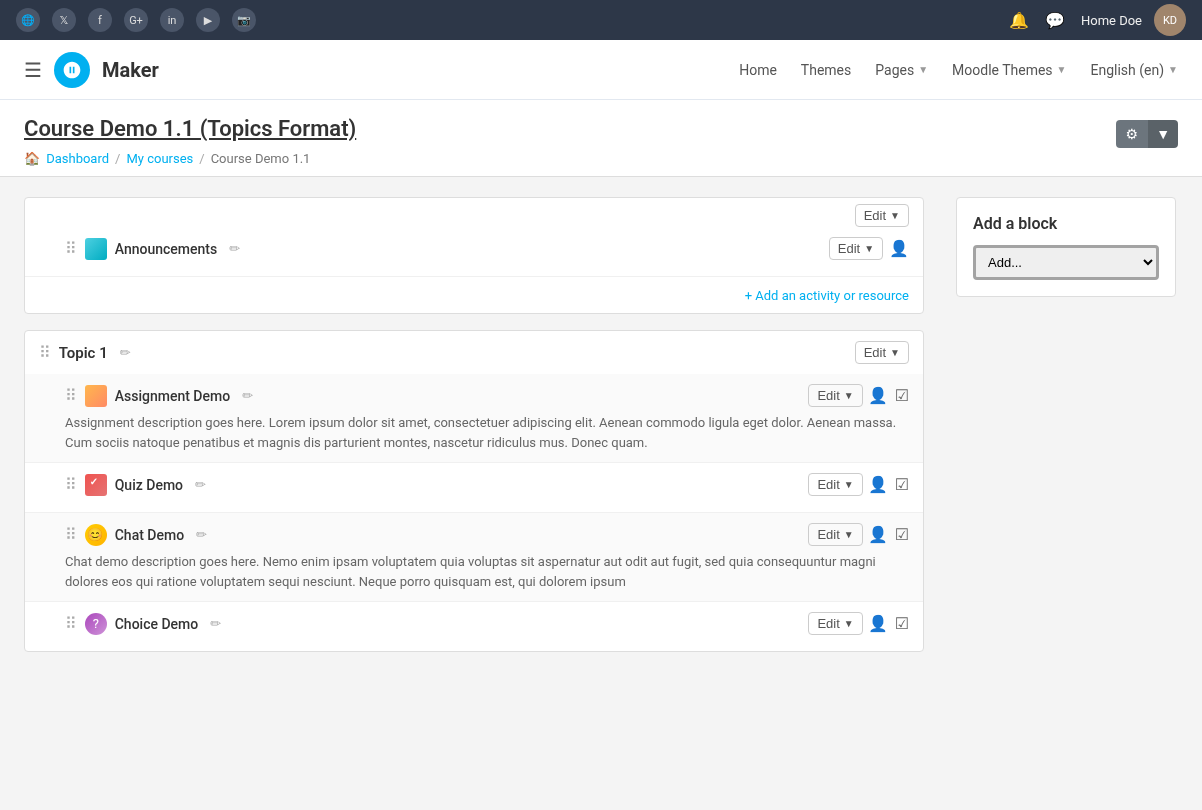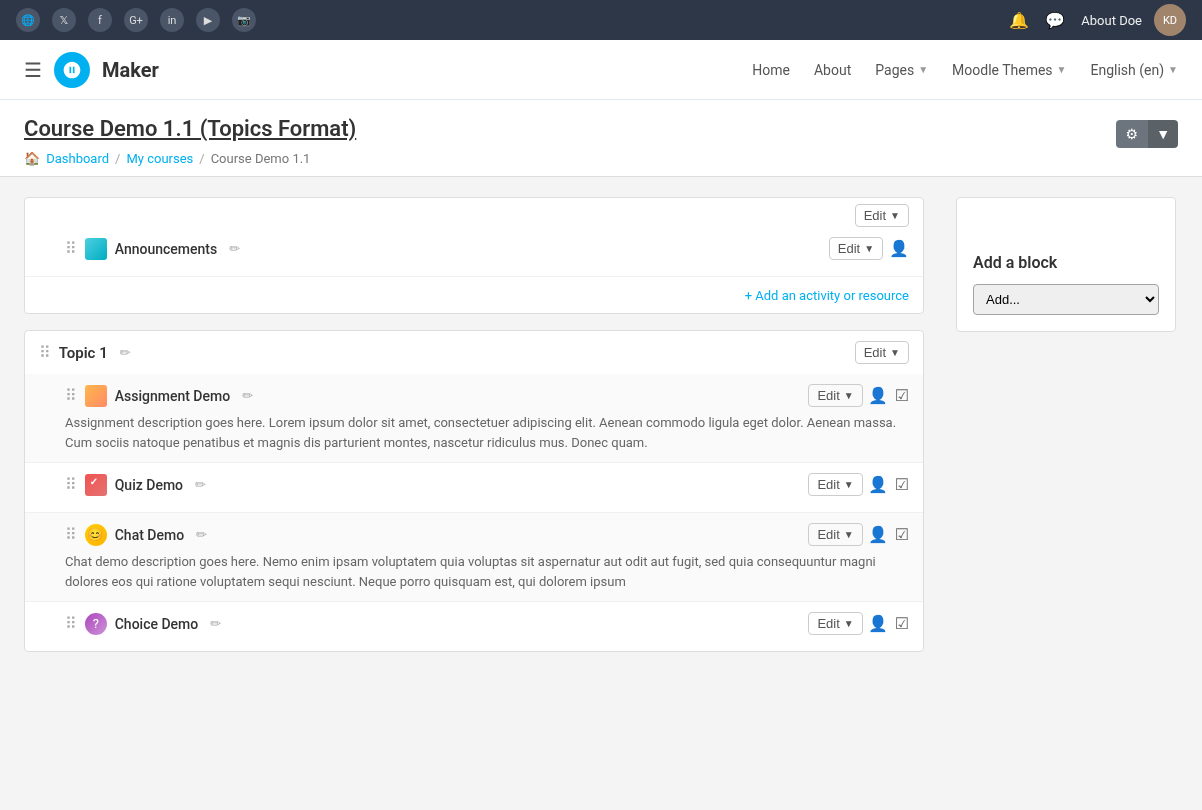--- a/index.html
+++ b/index.html
@@ -80,60 +80,60 @@
     
     .add-activity { padding: 10px 14px; text-align: right; }
     .add-activity a { color: #00b0f0; font-size: 13px; text-decoration: none; display: inline-flex; align-items: center; gap: 4px; }
 
     
     .topic-section-header { display: flex; align-items: center; justify-content: space-between; padding: 10px 14px; }
     .topic-section-header-left { display: flex; align-items: center; gap: 8px; }
 
     
     .add-block-card { background: #fff; border: 1px solid #ddd; border-radius: 4px; padding: 16px; }
-    .add-block-title { font-size: 16px; font-weight: 600; color: #333; margin-bottom: 12px; margin-top: 39px; }
-    .add-block-select { width: 100%; padding: 6px 8px; border: 1px solid #a3a3a3; border-radius: 4px; font-size: 13px; cursor: pointer; }
+    .add-block-title { font-size: 16px; font-weight: 600; color: #333; margin-bottom: 12px; }
+    .add-block-select { width: 100%; padding: 6px 8px; border: 3px solid #a3a3a3; border-radius: 4px; font-size: 13px; cursor: pointer; }
 
     .announcements-section { border: 1px solid #ddd; background: #fff; border-radius: 4px; margin-bottom: 16px; }
     .top-edit-row { display: flex; justify-content: flex-end; padding: 6px 14px 0; }
   </style>
 </head>
 <body>
 
 <div class="top-bar">
   <div class="top-bar-left">
     <div class="social-icon">🌐</div>
     <div class="social-icon">𝕏</div>
     <div class="social-icon">f</div>
     <div class="social-icon">G+</div>
     <div class="social-icon">in</div>
     <div class="social-icon">▶</div>
     <div class="social-icon">📷</div>
   </div>
   <div class="top-bar-right">
     <span class="icon-bell">🔔</span>
     <span class="icon-msg">💬</span>
-    <span class="username">About Doe</span>
+    <span class="username">Home Doe</span>
     <div class="avatar" style="background:#a0856c; color:white; font-size:11px;">KD</div>
   </div>
 </div>
 
 <div class="navbar">
   <div class="navbar-left">
     <span class="hamburger">☰</span>
     <div class="logo-circle">
       <svg viewBox="0 0 24 24">
         <path d="M12 2C6.48 2 2 6.48 2 12s4.48 10 10 10 10-4.48 10-10S17.52 2 12 2zm-1 14H9V8h2v8zm4 0h-2V8h2v8z"></path>
       </svg>
     </div>
     <span class="brand-name">Maker</span>
   </div>
   <div class="navbar-right">
     <a class="nav-link">Home</a>
-    <a class="nav-link">About</a>
+    <a class="nav-link">Themes</a>
     <div class="nav-dropdown">
       <span>Pages</span>
       <span class="arrow">▼</span>
     </div>
     <div class="nav-dropdown">
       <span>Moodle Themes</span>
       <span class="arrow">▼</span>
     </div>
     <div class="nav-dropdown">
       <span>English (en)</span>

